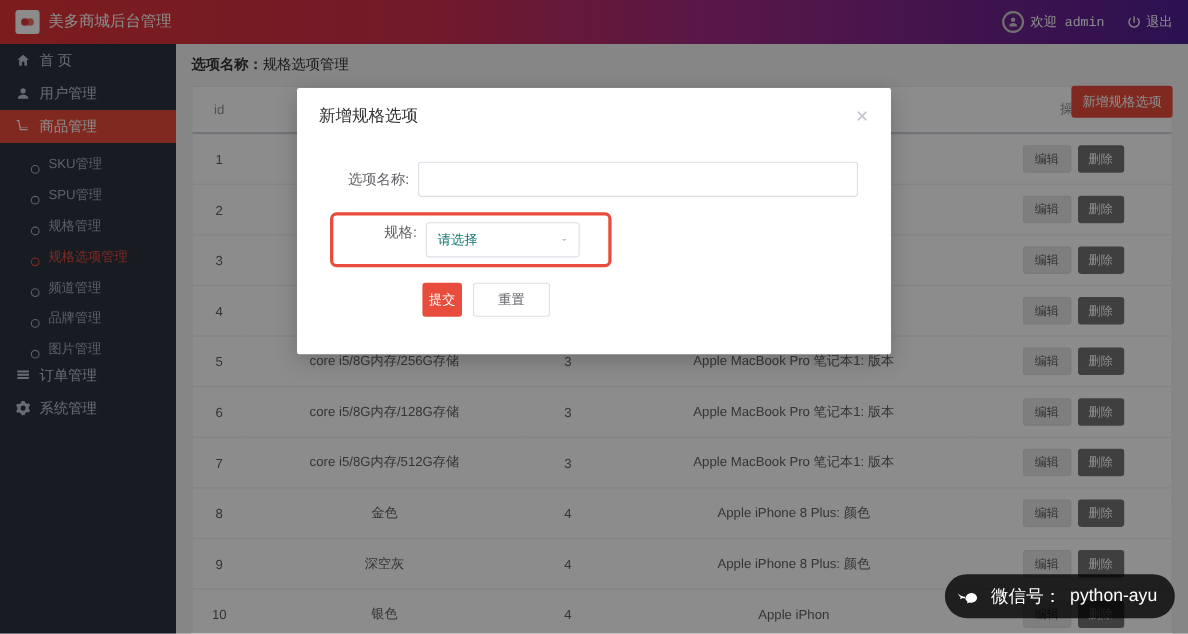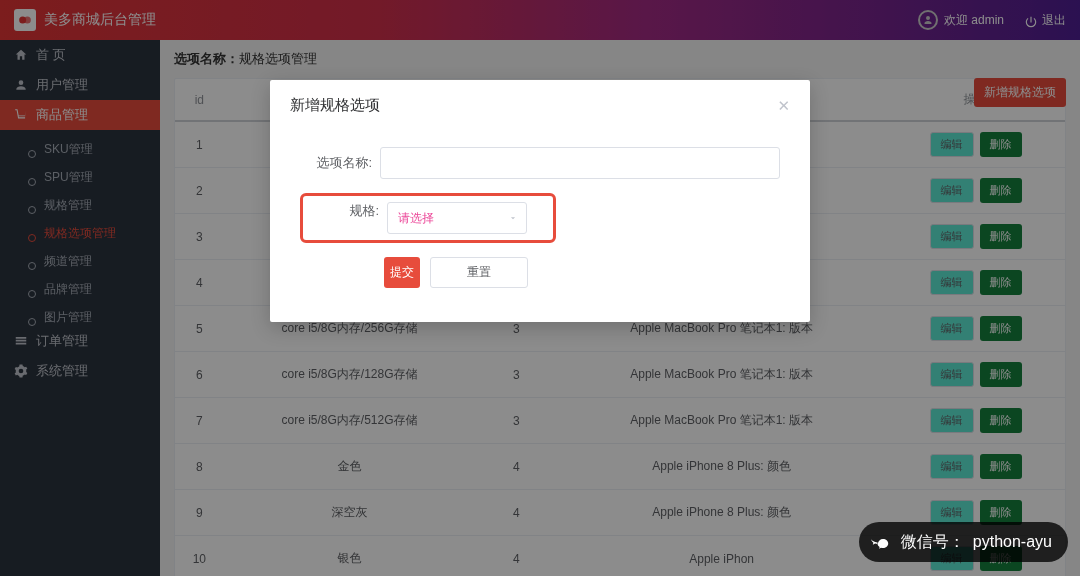--- a/index.html
+++ b/index.html
@@ -2,59 +2,59 @@
 <html><head>
 <meta charset="utf-8">
 <style>
 * { box-sizing: border-box; margin: 0; padding: 0; }
 body { font-family: "Helvetica Neue", Arial, "Microsoft YaHei", sans-serif; font-size: 13px; color: #333; background: #f5f5f5; overflow: hidden; width: 1080px; height: 576px; position: relative; }
 .topbar { height: 40px; background: linear-gradient(90deg, #e23535 0%, #d1304b 35%, #a22a84 60%, #4f1f94 100%); display: flex; align-items: center; color: #fff; padding: 0 14px; }
 .logo-box { width: 22px; height: 22px; background: #fff; border-radius: 3px; margin-right: 8px; display:flex; align-items:center; justify-content:center; }
 .logo-box svg { width:14px; height:14px; }
 .topbar-title { font-size: 14px; font-weight: 500; }
 .topbar-spacer { flex: 1; }
-.topbar-user { display: flex; align-items: center; gap: 6px; font-size: 12px; }
+.topbar-user { display: flex; align-items: center; gap: 6px; font-size: 12px; font-family: Liberation Mono, monospace; }
 .avatar-circle { width: 20px; height: 20px; border: 2px solid #ccc; border-radius: 50%; display:flex; align-items:center; justify-content:center; }
 .avatar-circle svg { width:12px; height:12px; fill:#ccc; }
-.topbar-logout { display:flex; align-items:flex-end; gap:4px; margin-left: 14px; cursor:pointer; }
+.topbar-logout { display:flex; align-items:center; gap:4px; margin-left: 14px; cursor:pointer; }
 
 .layout { display:flex; height: 572px; }
 .sidebar { width: 160px; background:#2b333e; color:#c0c4cc; font-size:13px; }
 .side-item { height:30px; display:flex; align-items:center; padding-left:14px; gap:8px; cursor:pointer; }
 .side-item.active { background:#e74c3c; color:#fff; }
 .side-sub { height:28px; display:flex; align-items:flex-end; padding-left:28px; gap:8px; cursor:pointer; color:#a7aeb8; font-size:12px; }
 .side-sub.active { color:#e74c3c; }
 .bullet { width:8px; height:8px; border:1.5px solid currentColor; border-radius:50%; flex-shrink:0; }
 .side-icon { width:14px; height:14px; fill:currentColor; flex-shrink:0; }
 
 .main { flex:1; padding: 10px 14px 0 14px; overflow:hidden; position:relative; }
 .breadcrumb { font-size:13px; color:#333; margin-bottom:10px; }
 .breadcrumb b { font-weight:600; }
 .top-action { position:absolute; right:14px; top:38px; }
 .btn-red { background:#e74c3c; color:#fff; border:none; border-radius:3px; font-size:12px; padding:6px 10px; cursor:pointer; }
 .btn-plain { background:#fff; border:1px solid #dcdfe6; color:#606266; border-radius:3px; font-size:12px; padding:5px 12px; cursor:pointer; }
-.btn-sm-plain { background:#5eead4; border:1px solid #dcdfe6; color:#606266; border-radius:3px; font-size:11px; padding:4px 10px; cursor:pointer; }
-.btn-sm-red { background:#15803d; color:#fff; border:none; border-radius:3px; font-size:11px; padding:5px 10px; cursor:pointer; }
+.btn-sm-plain { background:#e5e5e5; border:1px solid #dcdfe6; color:#606266; border-radius:3px; font-size:11px; padding:4px 10px; cursor:pointer; }
+.btn-sm-red { background:#737373; color:#fff; border:none; border-radius:3px; font-size:11px; padding:5px 10px; cursor:pointer; }
 
 .card { background:#fff; border:1px solid #ebeef5; border-radius:2px; }
 table { width:100%; border-collapse:collapse; font-size:12px; color:#606266; }
 th { font-weight:500; color:#909399; text-align:center; padding:12px 8px; border-bottom:2px solid #ced2d8; }
 td { text-align:center; padding:10px 8px; border-bottom:1px solid #ebeef5; }
 td.actions { white-space:nowrap; }
 td.actions .btn-sm-plain { margin-right:6px; }
 
 .mask { position:absolute; inset:0; background:rgba(0,0,0,0.45); }
 .dialog { position:absolute; left:50%; top:80px; transform:translateX(-50%); width:540px; background:#fff; border-radius:2px; box-shadow:0 6px 20px rgba(0,0,0,.2); }
 .dialog-head { padding:16px 20px 8px; font-size:15px; color:#303133; display:flex; align-items:center; }
 .dialog-close { margin-left:auto; color:#c0c4cc; cursor:pointer; font-size:15px; }
 .dialog-body { padding:10px 30px 20px; }
 .form-row { display:flex; align-items:center; margin:14px 0; }
 .form-label { width:80px; text-align:right; font-size:13px; color:#606266; padding-right:8px; }
 .form-input { flex:1; height:32px; border:1px solid #dcdfe6; border-radius:3px; padding:0 10px; font-size:13px; color:#606266; }
-.form-select { width:140px; height:32px; border:1px solid #dcdfe6; border-radius:3px; display:flex; align-items:center; justify-content:space-between; padding:0 8px 0 10px; font-size:12px; color:#ec4899; cursor:pointer; }
+.form-select { width:140px; height:32px; border:1px solid #dcdfe6; border-radius:3px; display:flex; align-items:center; justify-content:space-between; padding:0 8px 0 10px; font-size:12px; color:#0f766e; cursor:pointer; }
 .highlight { border:3px solid #e74c3c; border-radius:6px; padding:6px 26px 6px 4px; display:inline-flex; align-items:flex-start; }
 .form-btns { margin-left:84px; display:flex; gap:10px; }
 
 .wechat-badge { position:absolute; right:12px; bottom:14px; background:rgba(0,0,0,0.78); color:#fff; font-size:16px; padding:8px 16px 8px 10px; border-radius:22px; display:flex; align-items:center; gap:8px; }
 .wc-icon { width:24px; height:24px; fill:#fff; }
 </style>
 </head>
 <body>
 
 <div class="topbar">
@@ -259,21 +259,21 @@
           <span>请选择</span>
           <svg width="10" height="10" viewBox="0 0 24 24">
               <path fill="#c0c4cc" d="M7 10l5 5 5-5z"></path>
             </svg>
         </div>
       </span>
     </div>
     <div class="form-row">
       <div class="form-btns">
         <button class="btn-red" style="padding:7px 6px">提交</button>
-        <button class="btn-plain" style="padding:6px 36px">重置</button>
+        <button class="btn-plain" style="padding:6px 22px">重置</button>
       </div>
     </div>
   </div>
 </div>
 
 <div class="wechat-badge">
   <svg class="wc-icon" viewBox="0 0 24 24">
       <path d="M8.5 3C4.9 3 2 5.5 2 8.6c0 1.7.9 3.2 2.4 4.2l-.6 2 2.3-1.2c.8.2 1.6.3 2.4.3h.4A5 5 0 0 1 14 9c2.9 0 5.2 2 5.2 4.5S16.9 18 14 18c-.7 0-1.4-.1-2-.3l-1.9 1 .5-1.7c-1.3-.8-2.1-2-2.1-3.5 0-.3 0-.6.1-.9C5.3 12.2 2 10.6 2 8.6 2 5.5 4.9 3 8.5 3z"></path>
     </svg>
   <span>微信号：</span>

